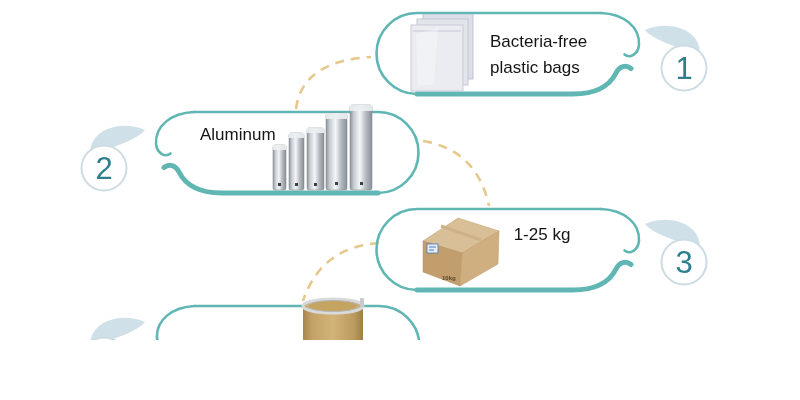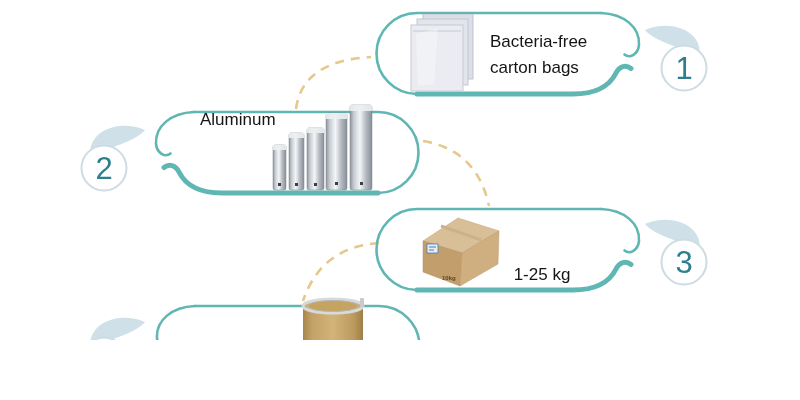--- a/index.html
+++ b/index.html
@@ -50,21 +50,21 @@
   <svg class="abs graphic" style="left:408px;top:14px;" width="70" height="78" viewBox="0 0 70 78">
     <rect x="15" y="0" width="50" height="65" fill="#dcdfe7" stroke="#bfc3cf" stroke-width="1"></rect>
     <rect x="9" y="5" width="51" height="66" fill="#e3e5ec" stroke="#c3c7d2" stroke-width="1"></rect>
     <rect x="3" y="11" width="52" height="66" fill="#eaecf1" stroke="#c6cad5" stroke-width="1"></rect>
     <line x1="5" y1="17" x2="53" y2="17" stroke="#d2d5de" stroke-width="1.5"></line>
     <polygon points="8,20 30,14 26,70 10,72" fill="#ffffff" opacity="0.35"></polygon>
   </svg>
 
   <div class="abs label" style="left:490px;top:29px;">
     <div>Bacteria-free</div>
-    <div>carton bags</div>
+    <div>plastic bags</div>
   </div>
 
   <svg class="abs badge" style="left:642px;top:20px;" width="92" height="78" viewBox="0 0 92 78">
     <path class="swoosh" d="M 3 10 C 22 2 42 6 52 17 C 58 24 59 32 56 38 C 50 31 36 28 24 23 C 14 19 6 14 3 10 Z"></path>
     <circle class="num-circle" cx="42" cy="48" r="22.5"></circle>
     <text class="num-text" x="42" y="59">1</text>
   </svg>
 
   <svg class="abs capsule" style="left:146px;top:109px;" width="276" height="90" viewBox="0 0 276 90">
     <path class="cap-thin" d="M 48 3 L 232 3 A 40.5 40.5 0 0 1 232 84"></path>
@@ -94,21 +94,21 @@
       <rect x="54" y="15" width="21" height="6" fill="#eceff1" opacity="0.9"></rect>
       <rect x="78" y="7" width="22" height="6" fill="#eceff1" opacity="0.9"></rect>
       <rect x="6" y="85" width="3" height="3" fill="#3a3f44"></rect>
       <rect x="23" y="85" width="3" height="3" fill="#3a3f44"></rect>
       <rect x="42" y="85" width="3" height="3" fill="#3a3f44"></rect>
       <rect x="63" y="84" width="3" height="3" fill="#3a3f44"></rect>
       <rect x="88" y="84" width="3" height="3" fill="#3a3f44"></rect>
     </g>
   </svg>
 
-  <div class="abs label wide-lines" style="left:200px;top:104px;">
+  <div class="abs label wide-lines" style="left:200px;top:119px;">
     <div>Aluminum</div>
   </div>
 
   <svg class="abs badge" style="left:56px;top:120px;" width="92" height="78" viewBox="0 0 92 78">
     <path class="swoosh" d="M 89 10 C 70 2 50 6 40 17 C 34 24 33 32 36 38 C 42 31 56 28 68 23 C 78 19 86 14 89 10 Z"></path>
     <circle class="num-circle" cx="48" cy="48" r="22.5"></circle>
     <text class="num-text" x="48" y="59">2</text>
   </svg>
 
   <svg class="abs capsule" style="left:373px;top:206px;" width="276" height="90" viewBox="0 0 276 90">
@@ -121,21 +121,21 @@
     <polygon points="3,27 38,4 79,17 42,39" fill="#d8bf98" stroke="#c6a97c" stroke-width="0.6"></polygon>
     <line x1="21" y1="12" x2="61" y2="26" stroke="#cdb287" stroke-width="3"></line>
     <polygon points="3,27 42,39 40,72 3,58" fill="#c19e6c" stroke="#b08d5c" stroke-width="0.5"></polygon>
     <polygon points="42,39 79,17 78,50 40,72" fill="#cfae80" stroke="#bb9a6a" stroke-width="0.5"></polygon>
     <rect x="7" y="30" width="11" height="9" fill="#e9eef5" stroke="#4a7ab5" stroke-width="0.8"></rect>
     <line x1="9" y1="33" x2="16" y2="33" stroke="#4a7ab5" stroke-width="1"></line>
     <line x1="9" y1="36" x2="14" y2="36" stroke="#4a7ab5" stroke-width="1"></line>
     <text class="micro" x="22" y="66" font-size="6" fill="#5a4528">10kg</text>
   </svg>
 
-  <div class="abs label centered" style="left:492px;top:222px;width:100px;margin-top:40px;">
+  <div class="abs label centered" style="left:492px;top:222px;width:100px;">
     <div>1-25 kg</div>
   </div>
 
   <svg class="abs badge" style="left:642px;top:214px;" width="92" height="78" viewBox="0 0 92 78">
     <path class="swoosh" d="M 3 10 C 22 2 42 6 52 17 C 58 24 59 32 56 38 C 50 31 36 28 24 23 C 14 19 6 14 3 10 Z"></path>
     <circle class="num-circle" cx="42" cy="48" r="22.5"></circle>
     <text class="num-text" x="42" y="59">3</text>
   </svg>
 
   <svg class="abs capsule" style="left:147px;top:303px;" width="276" height="90" viewBox="0 0 276 90">

